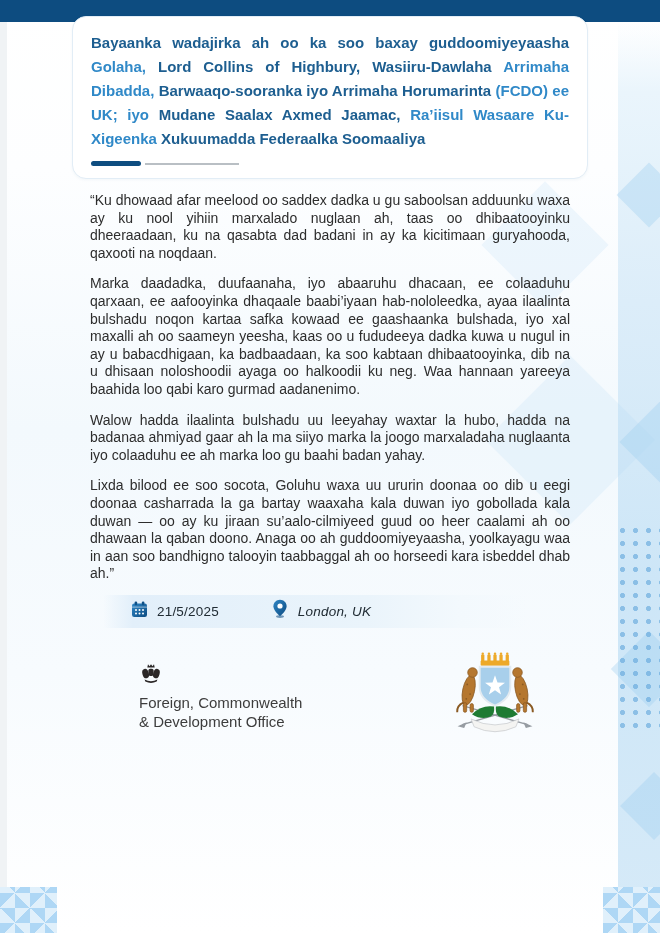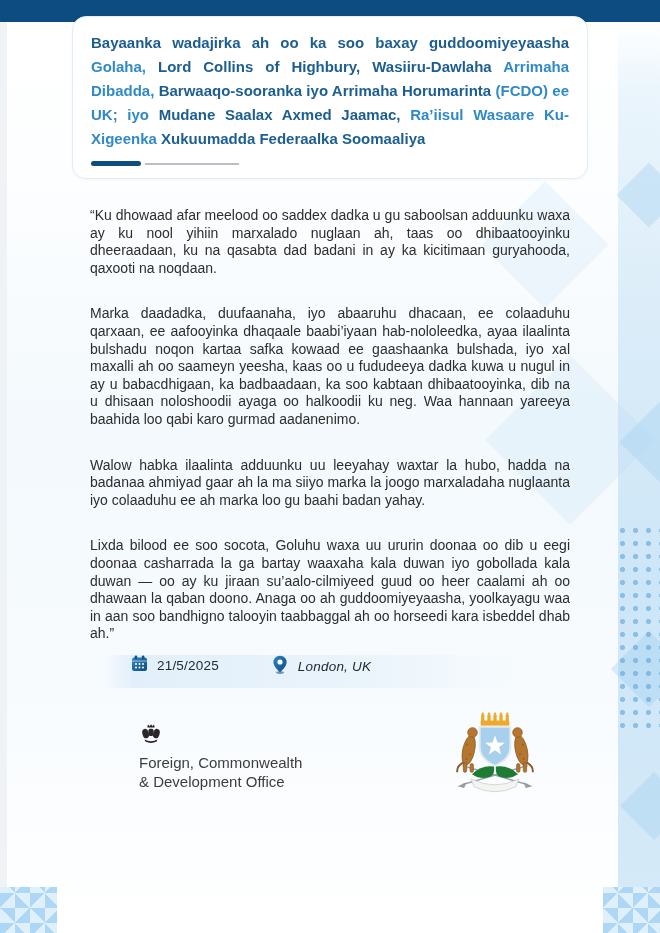--- a/index.html
+++ b/index.html
@@ -30,23 +30,23 @@
   .title{margin:24px 0 0 0;max-width:500px;font-size:23px;line-height:28.5px;font-weight:800;
          color:#14497b;letter-spacing:-0.2px;}
   .intro-card{margin:16px 0 12px -18px;width:516px;box-sizing:border-box;border:1px solid #e2edf6;
          border-radius:14px;background:#ffffff;padding:14px 18px 12px 18px;box-shadow:0 1px 3px rgba(30,90,140,.05);}
   .intro{margin:0;font-size:15px;line-height:24px;text-align:justify;font-weight:bold;}
   .intro .dark{color:#1d5e90;}
   .intro .light{color:#3089c8;}
   .divider{display:flex;align-items:center;margin-top:10px;}
   .divider .seg{width:50px;height:5px;border-radius:3px;background:#0e4d80;}
   .divider .line{width:94px;height:2px;margin-left:4px;background:#b9bfc4;}
-  .body-par{margin:28px 0 0 0;width:480px;font-size:14px;line-height:17.6px;text-align:justify;color:#2d2d2d;}
-  
-  .meta-strip{margin:12px 0 0 13px;width:425px;height:33px;display:flex;align-items:flex-start;
+  .body-par{margin:13px 0 0 0;width:480px;font-size:14px;line-height:17.6px;text-align:justify;color:#2d2d2d;}
+  
+  .meta-strip{margin:12px 0 0 13px;width:425px;height:33px;display:flex;align-items:center;
       padding-left:28px;box-sizing:border-box;
       background:linear-gradient(90deg,rgba(227,240,250,0) 0%,#e2effa 7%,#eaf4fb 62%,#f3f9fd 84%,rgba(243,249,253,0) 100%);}
   .meta-group{display:flex;align-items:center;}
   .meta-group + .meta-group{margin-left:52px;font-style:italic;}
   .meta-text{margin-left:9px;font-size:13.5px;color:#202b33;letter-spacing:.2px;}
   
   .logos{display:flex;justify-content:space-between;align-items:center;margin-top:22px;
          padding-left:38px;padding-right:27px;}
   .fcdo{display:flex;align-items:center;}
   .fcdo-bar{width:3px;background:#2a3353;}
@@ -81,21 +81,21 @@
     <div class="intro-card">
       <p class="intro"><span class="dark">Bayaanka wadajirka ah oo ka soo baxay guddoomiyeyaasha </span><span class="light">Golaha, </span><span class="dark">Lord Collins of Highbury, Wasiiru-Dawlaha </span><span class="light">Arrimaha Dibadda, </span><span class="dark">Barwaaqo-sooranka iyo Arrimaha Horumarinta </span><span class="light">(FCDO) ee UK; iyo </span><span class="dark">Mudane Saalax Axmed Jaamac, </span><span class="light">Ra’iisul Wasaare Ku-Xigeenka </span><span class="dark">Xukuumadda Federaalka Soomaaliya</span></p>
       <div class="divider">
         <div class="seg"></div>
         <div class="line"></div>
       </div>
     </div>
 
     <p class="body-par">“Ku dhowaad afar meelood oo saddex dadka u gu saboolsan adduunku waxa ay ku nool yihiin marxalado nuglaan ah, taas oo dhibaatooyinku dheeraadaan, ku na qasabta dad badani in ay ka kicitimaan guryahooda, qaxooti na noqdaan.</p>
     <p class="body-par">Marka daadadka, duufaanaha, iyo abaaruhu dhacaan, ee colaaduhu qarxaan, ee aafooyinka dhaqaale baabi’iyaan hab-nololeedka, ayaa ilaalinta bulshadu noqon kartaa safka kowaad ee gaashaanka bulshada, iyo xal maxalli ah oo saameyn yeesha, kaas oo u fududeeya dadka kuwa u nugul in ay u babacdhigaan, ka badbaadaan, ka soo kabtaan dhibaatooyinka, dib na u dhisaan noloshoodii ayaga oo halkoodii ku neg. Waa hannaan yareeya baahida loo qabi karo gurmad aadanenimo.</p>
-    <p class="body-par">Walow habka ilaalinta adduunku uu leeyahay waxtar la hubo, hadda na badanaa ahmiyad gaar ah la ma siiyo marka la joogo marxaladaha nuglaanta iyo colaaduhu ee ah marka loo gu baahi badan yahay.</p>
+    <p class="body-par">Walow hadda ilaalinta bulshadu uu leeyahay waxtar la hubo, hadda na badanaa ahmiyad gaar ah la ma siiyo marka la joogo marxaladaha nuglaanta iyo colaaduhu ee ah marka loo gu baahi badan yahay.</p>
     <p class="body-par">Lixda bilood ee soo socota, Goluhu waxa uu ururin doonaa oo dib u eegi doonaa casharrada la ga bartay waaxaha kala duwan iyo gobollada kala duwan — oo ay ku jiraan su’aalo-cilmiyeed guud oo heer caalami ah oo dhawaan la qaban doono. Anaga oo ah guddoomiyeyaasha, yoolkayagu waa in aan soo bandhigno talooyin taabbaggal ah oo horseedi kara isbeddel dhab ah.”</p>
 
     <div class="meta-strip">
       <div class="meta-group">
         <span>
           <svg width="17" height="17" viewBox="0 0 17 17">
             <defs>
                 <linearGradient id="calg" x1="0" y1="0" x2="1" y2="1">
               <stop offset="0" stop-color="#2f86c5"></stop>
                   <stop offset="1" stop-color="#0d4c82"></stop>

